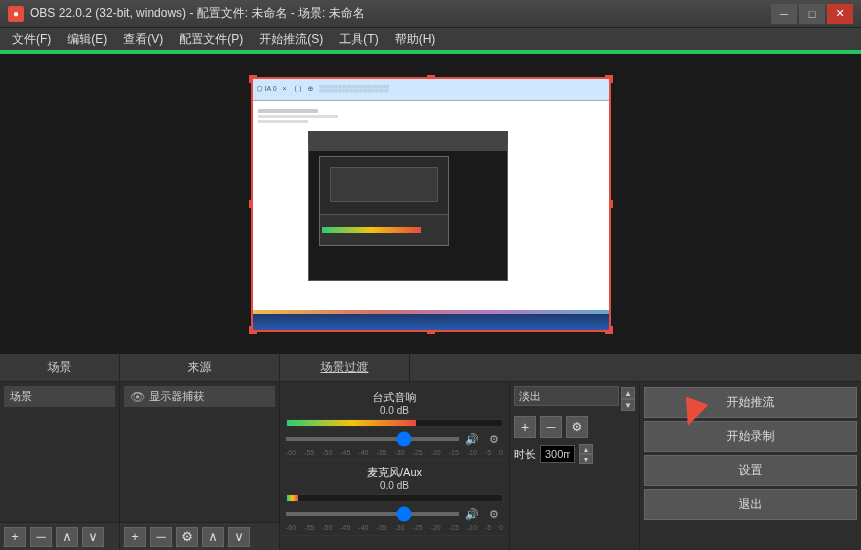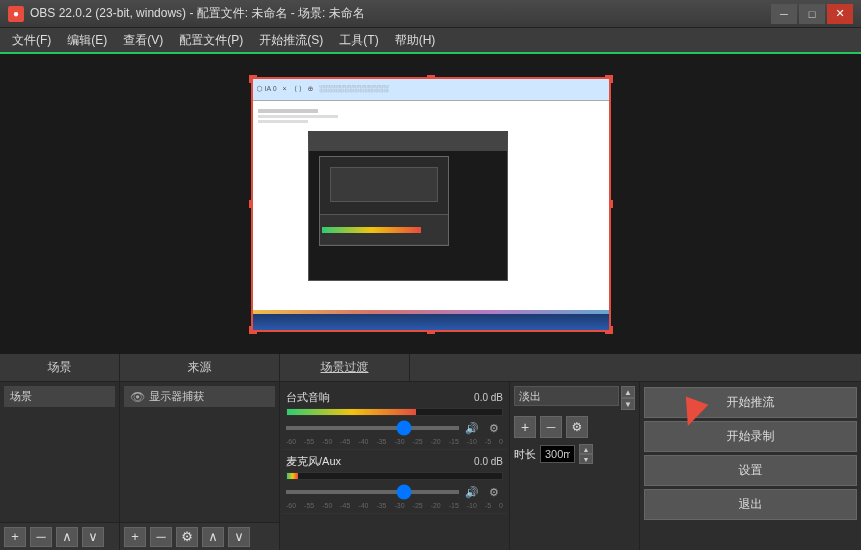--- a/index.html
+++ b/index.html
@@ -58,21 +58,21 @@
     }
     .title-btn.close { background: #c0392b; color: white; }
 
     
     #menubar {
       background: #3c3c3c;
       height: 26px;
       display: flex;
       align-items: center;
       padding: 0 4px;
-      border-bottom: 2px solid #22c55e;
+      border-bottom: 4px solid #22c55e;
     }
     .menu-item {
       padding: 3px 8px;
       cursor: pointer;
       color: #ddd;
       font-size: 12px;
     }
 
     
     #preview-area {
@@ -262,20 +262,21 @@
     .mixer-channel {
       padding: 4px;
       border-bottom: 1px solid #333;
     }
     .mixer-channel-header {
       display: flex;
       justify-content: space-between;
       align-items: center;
       margin-bottom: 3px;
       font-size: 11px;
+      flex-direction: column;
     }
     .mixer-db {
       color: #ccc;
       font-size: 10px;
     }
     .mixer-meter-container {
       height: 8px;
       background: #1a1a1a;
       position: relative;
       margin-bottom: 3px;
@@ -419,21 +420,21 @@
       display: flex;
       align-items: center;
       justify-content: center;
     }
   </style>
 </head>
 <body>
 
 <div id="titlebar">
   <div id="titlebar-icon">●</div>
-  <span id="titlebar-text">OBS 22.0.2 (23-bit, windows) - 配置文件: 未命名 - 场景: 未命名</span>
+  <span id="titlebar-text">OBS 22.0.2 (32-bit, windows) - 配置文件: 未命名 - 场景: 未命名</span>
   <div id="titlebar-controls">
     <button class="title-btn">─</button>
     <button class="title-btn">□</button>
     <button class="title-btn close">✕</button>
   </div>
 </div>
 
 <div id="menubar">
   <span class="menu-item">文件(F)</span>
   <span class="menu-item">编辑(E)</span>
@@ -594,21 +595,21 @@
               <span>-10</span>
               <span>-5</span>
               <span>0</span>
           </div>
         </div>
       </div>
     </div>
 
     <div class="panel-section" id="transition-section">
       <div class="section-content">
-        <div style="display:flex;gap:2px;margin-bottom:4px;">
+        <div style="display:flex;align-items:center;gap:2px;margin-bottom:4px;">
           <select class="transition-select">
             <option>淡出</option>
           </select>
           <div style="display:flex;flex-direction:column;">
             <button class="trans-arrow-btn">▲</button>
             <button class="trans-arrow-btn">▼</button>
           </div>
         </div>
         <div class="transition-row">
           <button class="trans-plus-btn">+</button>

